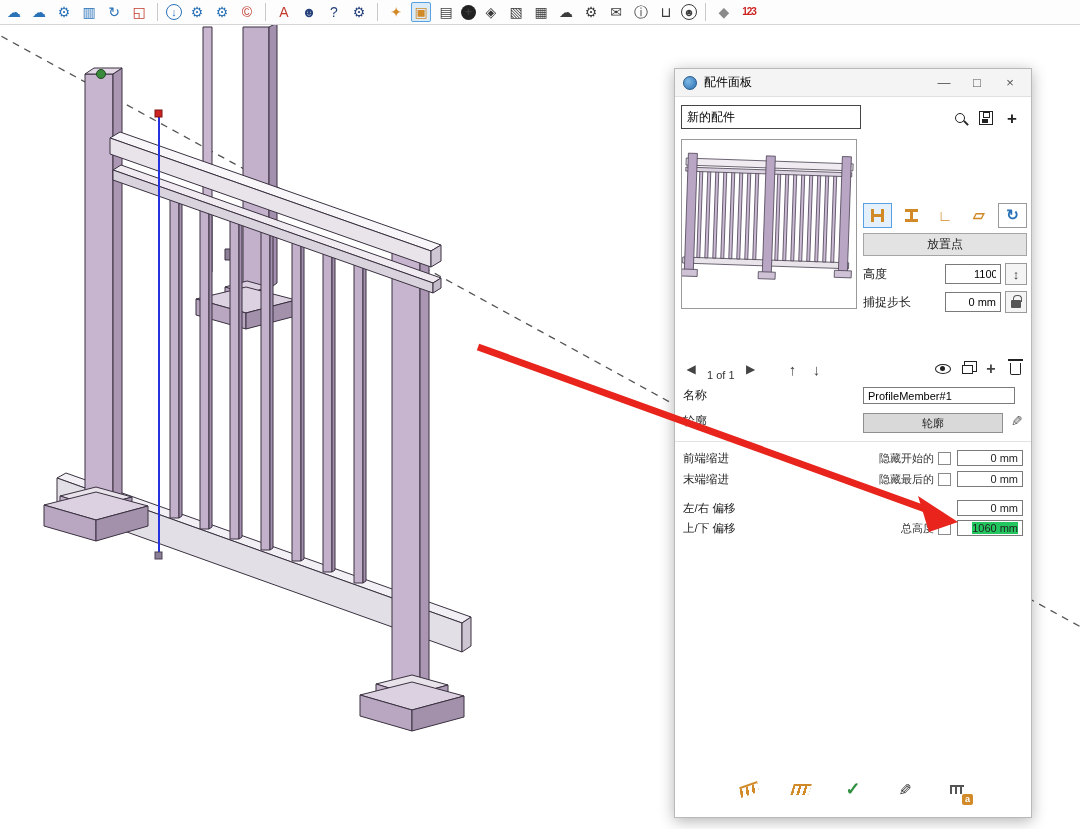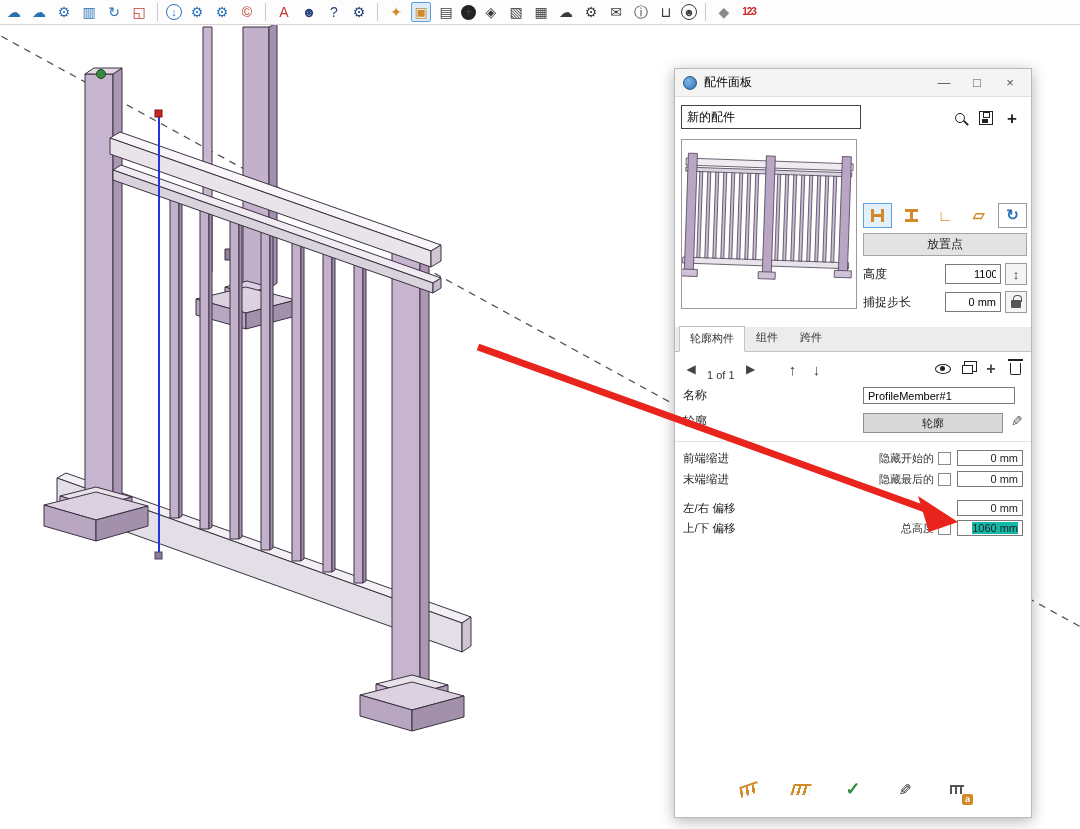--- a/index.html
+++ b/index.html
@@ -110,21 +110,21 @@
 
   .sep { position:absolute; left:0; right:0; height:1px; background:#e3e3e3; }
 
   .opt-row { position:absolute; left:8px; right:8px; height:18px; display:flex; align-items:center; }
   .opt-label { font-size:11.5px; color:#222; }
   .opt-row .spacer { flex:1; }
   .chk-label { font-size:11px; color:#333; margin-right:4px; }
   .chk { width:13px; height:13px; border:1px solid #8a8a8a; background:#fff; margin-right:6px; flex:none; }
   .opt-input { width:66px; height:16px; border:1px solid #7a7a7a; font-size:11px; display:flex;
     align-items:center; justify-content:flex-end; padding:0 4px; background:#fff; }
-  .sel-text { background:#14b8a6; }
+  .sel-text { background:#22c55e; }
 
   
   #footer-tools { position:absolute; left:0; right:0; top:700px; height:40px; display:flex;
     align-items:center; justify-content:center; gap:24px; }
   .ftool { width:28px; height:28px; display:inline-flex; align-items:center; justify-content:center;
     cursor:pointer; position:relative; }
   .picket-fence { width:18px; height:11px; border-top:2.5px solid #d28a28;
     background:repeating-linear-gradient(90deg,#d28a28 0 2.5px, transparent 2.5px 6px); display:inline-block; }
   .bent { transform:skewY(-12deg) rotate(-8deg); }
   .skewed { transform:skewX(-18deg); }
@@ -342,25 +342,20 @@
 
     <div class="field-row" style="top:221px;">
       <span class="field-label">捕捉步长</span>
       <span style="flex:1;"></span>
       <input class="num-input" style="width: 56px;" type="text" value="0 mm">
       <span class="sq-btn">
           <span class="lockg"></span>
         </span>
     </div>
 
-    <div id="tabs">
-      <span class="tab active">轮廓构件</span>
-      <span class="tab">组件</span>
-      <span class="tab">跨件</span>
-    </div>
 
     <div id="member-nav">
       <span class="nav-ic">◀</span>
       <span id="pager-text">1 of 1</span>
       <span class="nav-ic">▶</span>
       <span style="width:14px;"></span>
       <span class="nav-ic arrow-big">↑</span>
       <span class="nav-ic arrow-big">↓</span>
       <span class="spacer"></span>
       <span class="nav-ic">

